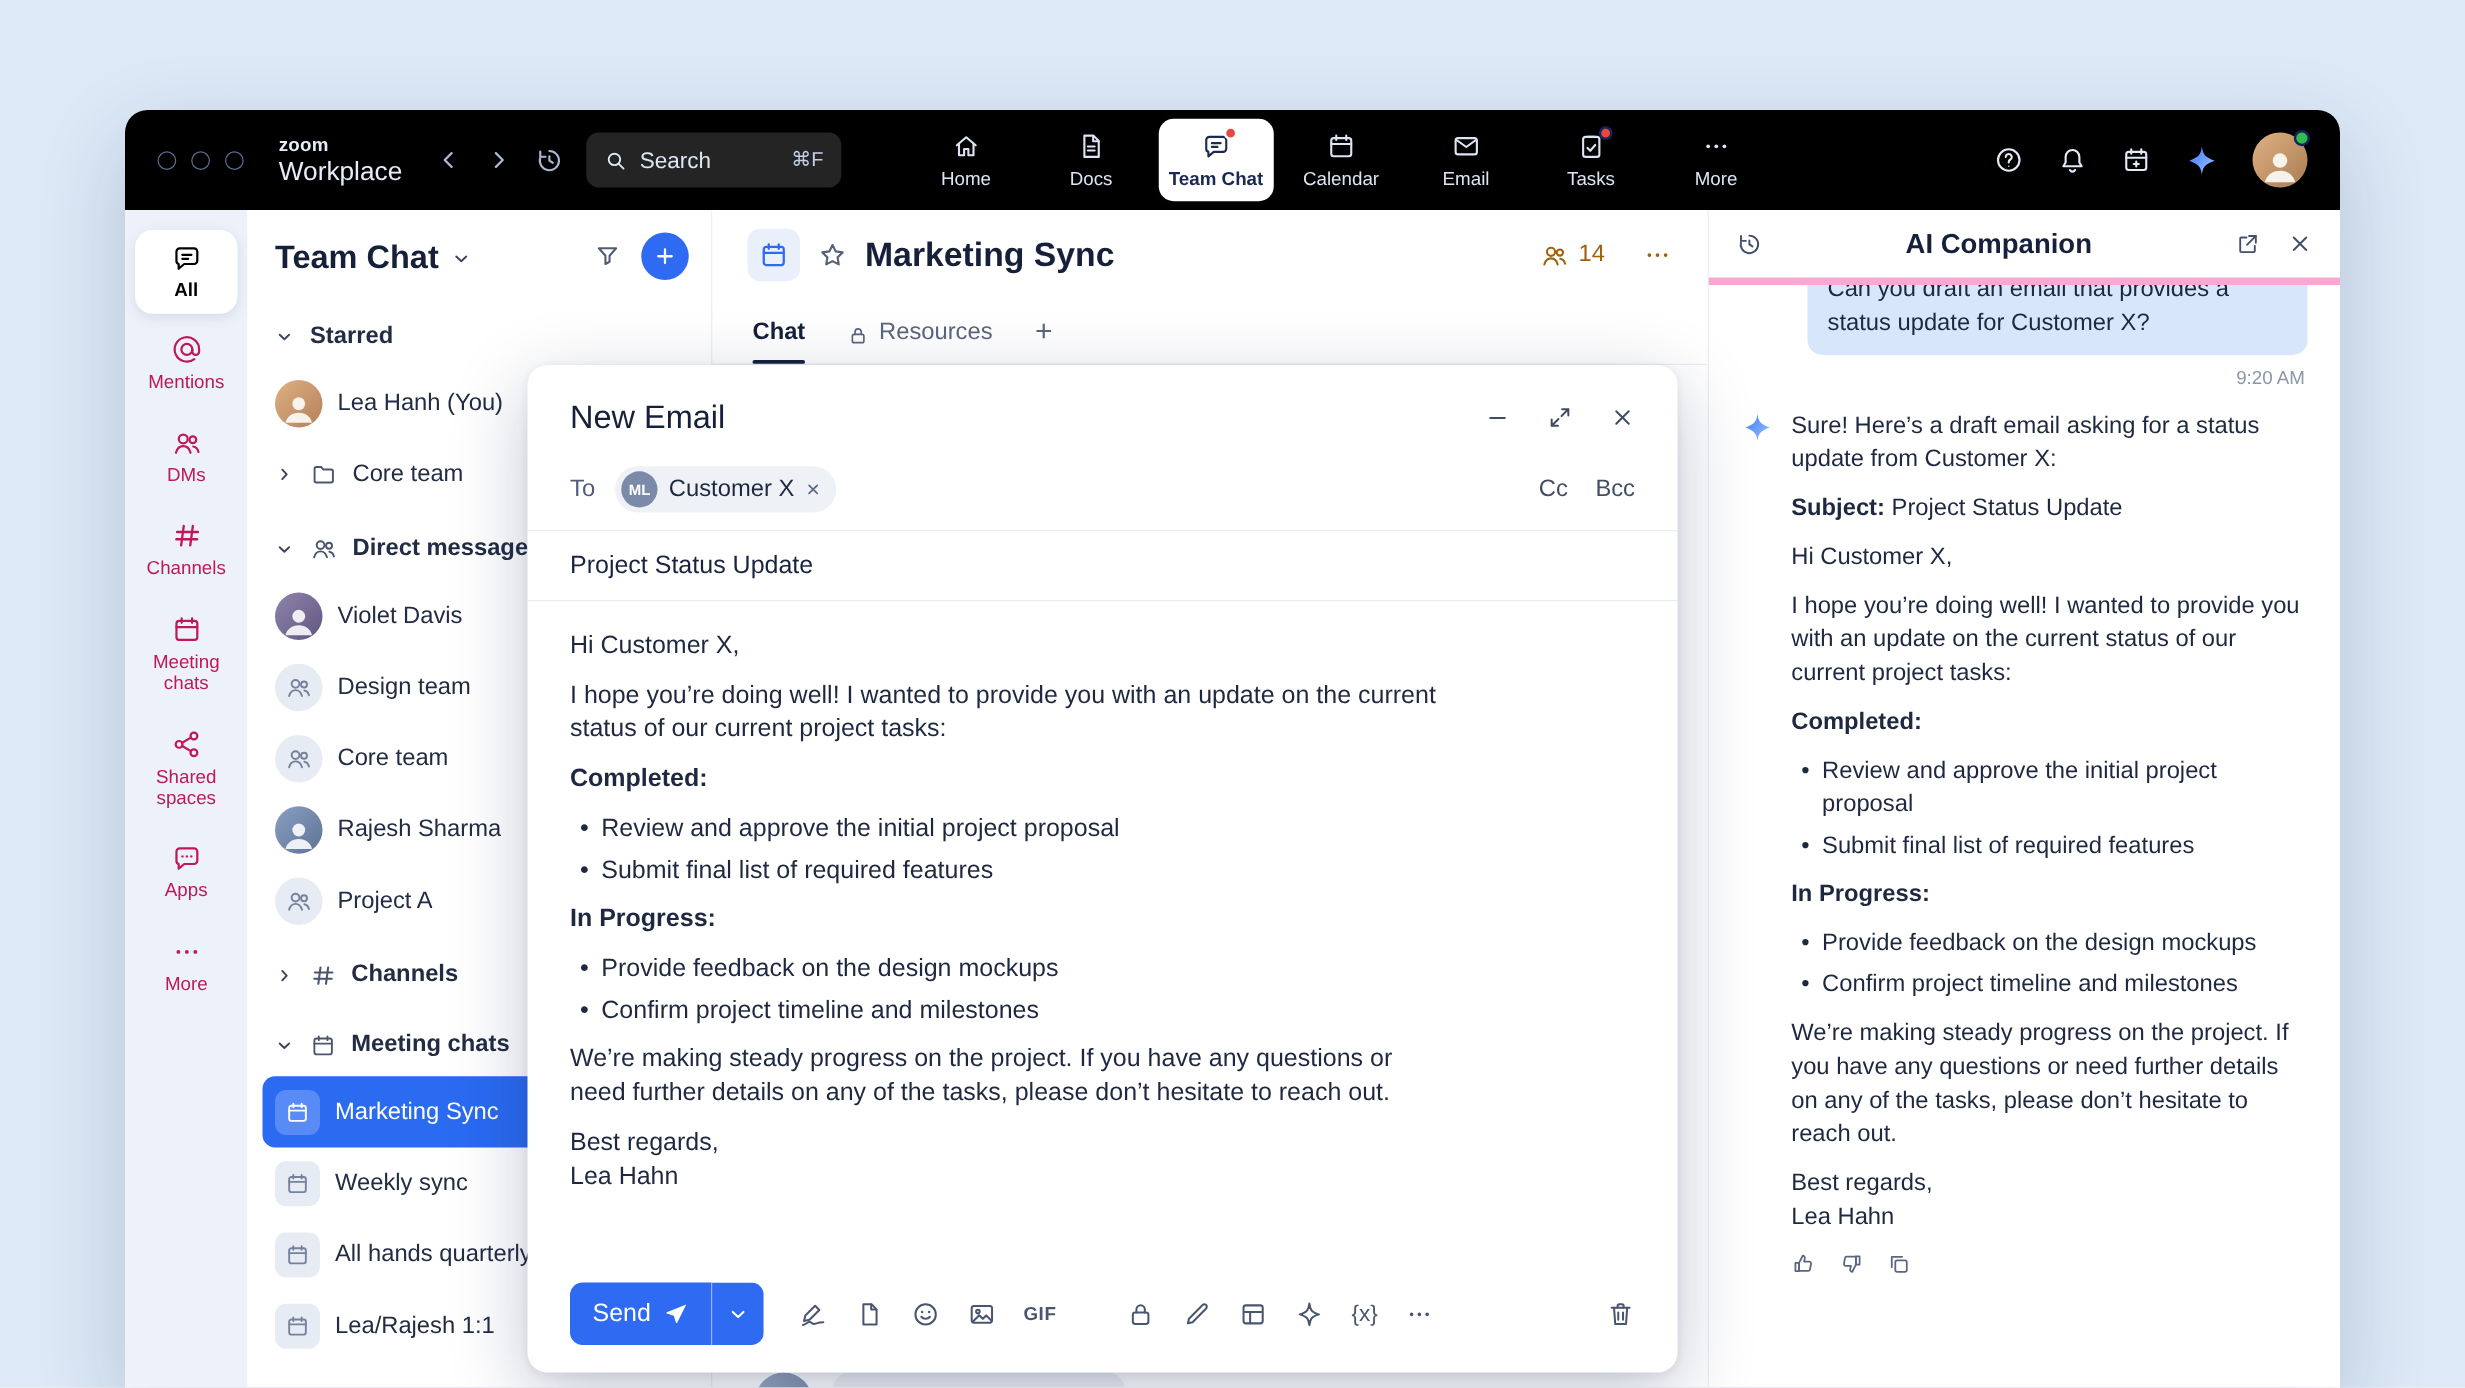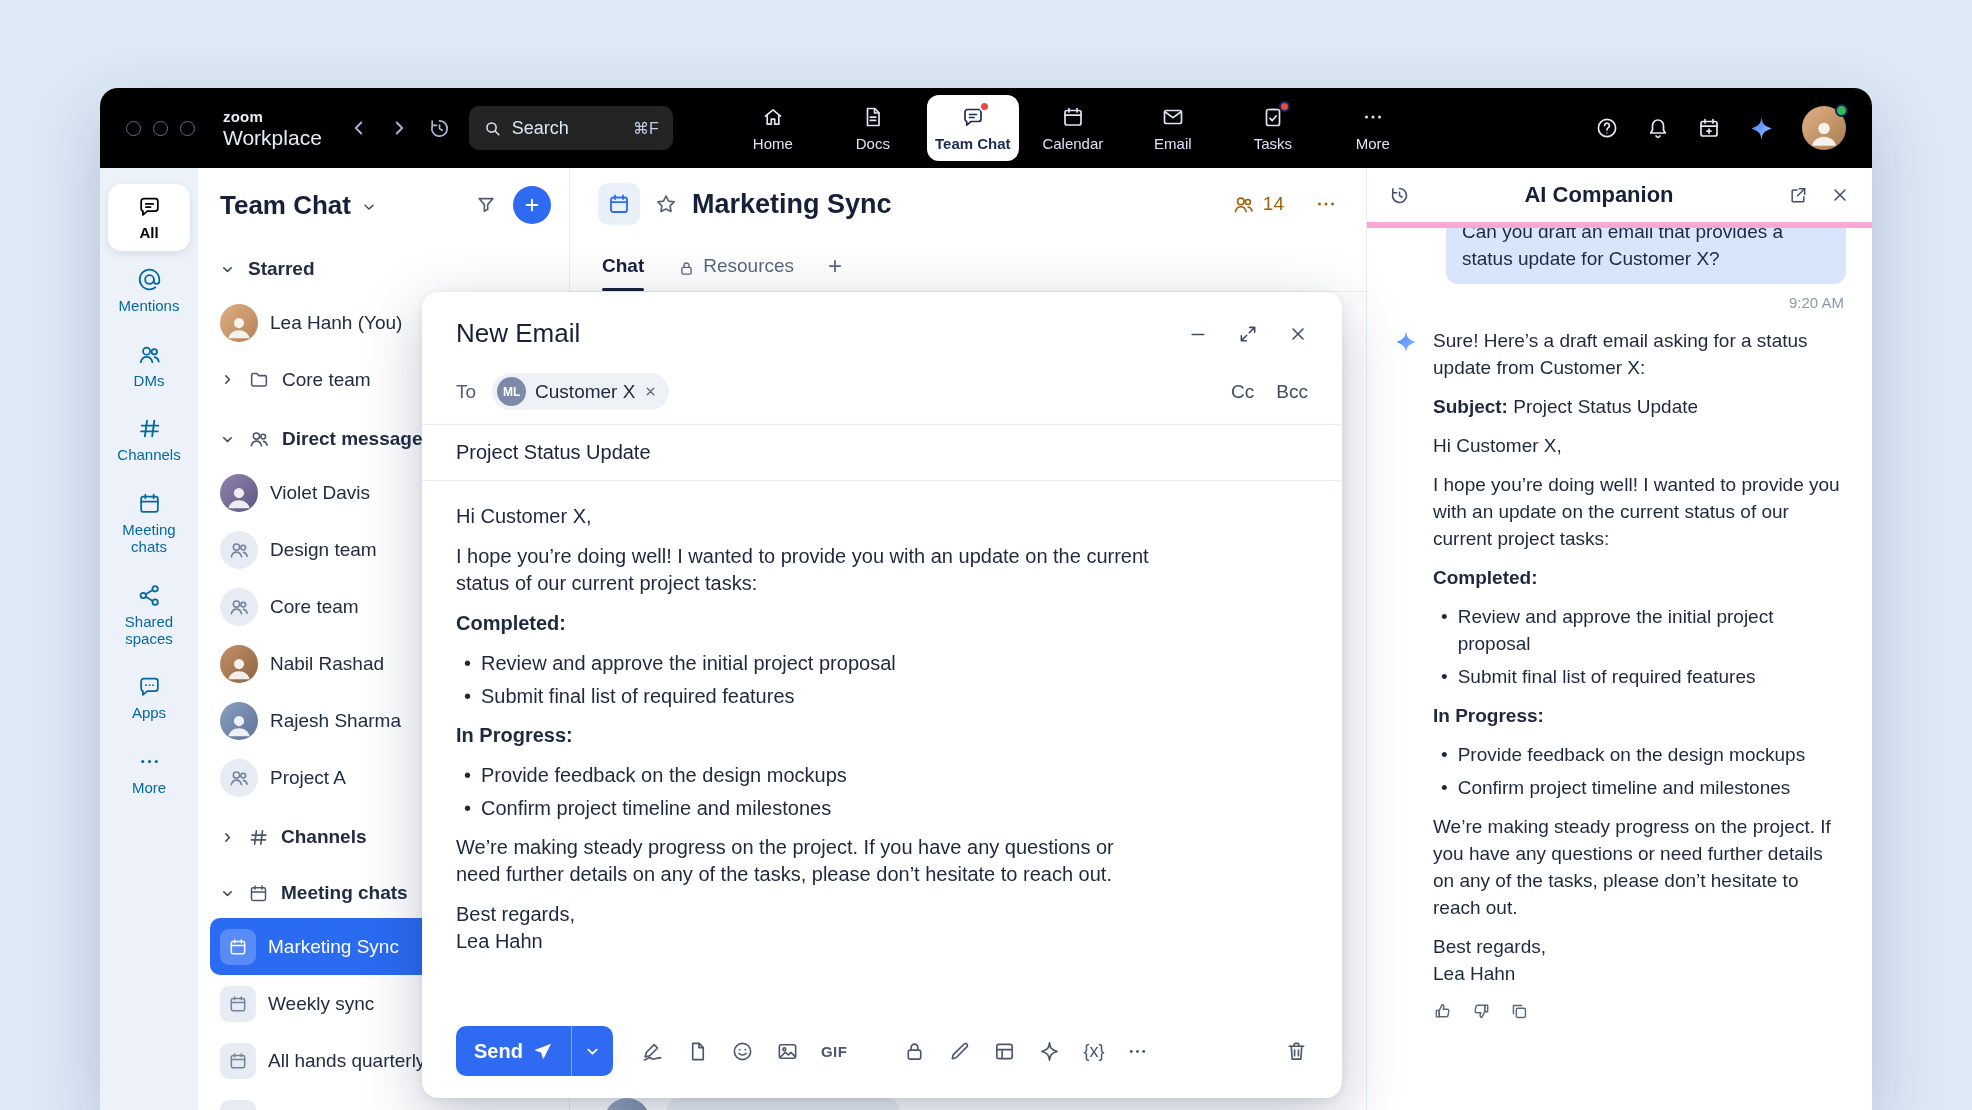--- a/index.html
+++ b/index.html
@@ -44,21 +44,21 @@
     align-items:flex-end;justify-content:center}
   .silh{color:rgba(255,255,255,.88)}
 
   
   .appbody{flex:1;display:flex;min-height:0;position:relative}
 
   
   .rail{width:98px;flex:none;background:#edf2fa;padding-top:16px;display:flex;
     flex-direction:column;align-items:center}
   .rail-item{width:82px;display:flex;flex-direction:column;align-items:center;gap:6px;
-    color:#0369a1;font-size:15px;text-align:center;line-height:1.12;margin-bottom:15px;
+    color:#be185d;font-size:15px;text-align:center;line-height:1.12;margin-bottom:15px;
     padding:6px 0}
   .rail-item.active{background:#fff;border-radius:14px;padding:10px 0 9px;margin-bottom:10px;
     box-shadow:0 3px 10px rgba(18,38,80,.10);color:#000000;font-weight:700}
 
   
   .chatlist{width:372px;flex:none;background:#fff;border-right:1px solid #e6eaf2;
     display:flex;flex-direction:column;min-height:0}
   .cl-header{display:flex;align-items:center;gap:10px;padding:18px 18px 10px 22px;flex:none}
   .cl-title{font-size:26px;font-weight:700;color:#16203a}
   .cl-caret{color:#39435c;margin-top:4px}
@@ -149,21 +149,21 @@
     font-weight:700;display:flex;align-items:center;justify-content:center;flex:none}
   .chip-x{color:#5a667f;display:flex}
   .ccbcc{margin-left:auto;display:flex;gap:22px;color:#414d63}
   .subject-row{padding:16px 34px;border-bottom:1px solid #e9edf3;font-size:20px;color:#1a2440;flex:none}
   .modal-body{flex:1;padding:22px 34px 0;font-size:20px;line-height:27px;color:#1e2840;overflow:hidden}
   .modal-body p{margin:0 0 13px;max-width:700px}
   .signoff{margin-top:52px}
   .modal-toolbar{display:flex;align-items:center;padding:14px 34px 22px;gap:22px;
     color:#4a5670;flex:none}
   .send-group{display:flex;margin-right:6px}
-  .send-btn{height:50px;background:#2e6bf2;color:#fff;font-size:20px;font-weight:700;border:none;
+  .send-btn{height:50px;background:#2e6bf2;color:#fff;font-size:20px;font-weight:400;border:none;
     border-radius:10px 0 0 10px;display:flex;align-items:center;gap:10px;padding:0 18px;
     font-family:inherit}
   .send-caret{width:42px;height:50px;background:#2e6bf2;border-left:1px solid rgba(255,255,255,.4);
     border-radius:0 10px 10px 0;display:flex;align-items:center;justify-content:center;color:#fff}
   .tb-icon{display:flex;align-items:center}
   .tb-gap{width:12px;flex:none}
   .gif{font-size:15px;font-weight:700;letter-spacing:.5px}
   .vars{font-size:18px}
   .trash{margin-left:auto}
 </style>
@@ -509,29 +509,20 @@
               <span class="glyph">
                 <svg width="22" height="22" viewBox="0 0 24 24" fill="none" stroke="currentColor" stroke-width="1.7" stroke-linecap="round">
                   <circle cx="9.2" cy="8.8" r="3.4"></circle>
                   <path d="M3.6 19.4c.9-3.4 3-5.1 5.6-5.1s4.7 1.7 5.6 5.1"></path>
                   <circle cx="16.6" cy="9.4" r="2.6"></circle>
                   <path d="M16.9 14.6c2.2.4 3.5 1.9 4 4.2"></path>
                 </svg>
               </span>
             </span>
           <span class="row-label" data-interactable="false">Core team</span>
-        </div>
-        <div class="row" data-interactable="true">
-          <span class="avatar av-nabil" data-interactable="false">
-              <svg class="silh" width="30" height="30" viewBox="0 0 24 24" fill="currentColor">
-                <circle cx="12" cy="8.8" r="4.1"></circle>
-                <path d="M12 14.6c-4.4 0-7.6 2.5-8.5 6.4h17c-.9-3.9-4.1-6.4-8.5-6.4z"></path>
-              </svg>
-            </span>
-          <span class="row-label" data-interactable="false">Nabil Rashad</span>
         </div>
         <div class="row" data-interactable="true">
           <span class="avatar av-rajesh" data-interactable="false">
               <svg class="silh" width="30" height="30" viewBox="0 0 24 24" fill="currentColor">
                 <circle cx="12" cy="8.8" r="4.1"></circle>
                 <path d="M12 14.6c-4.4 0-7.6 2.5-8.5 6.4h17c-.9-3.9-4.1-6.4-8.5-6.4z"></path>
               </svg>
             </span>
           <span class="row-label" data-interactable="false">Rajesh Sharma</span>
         </div>

